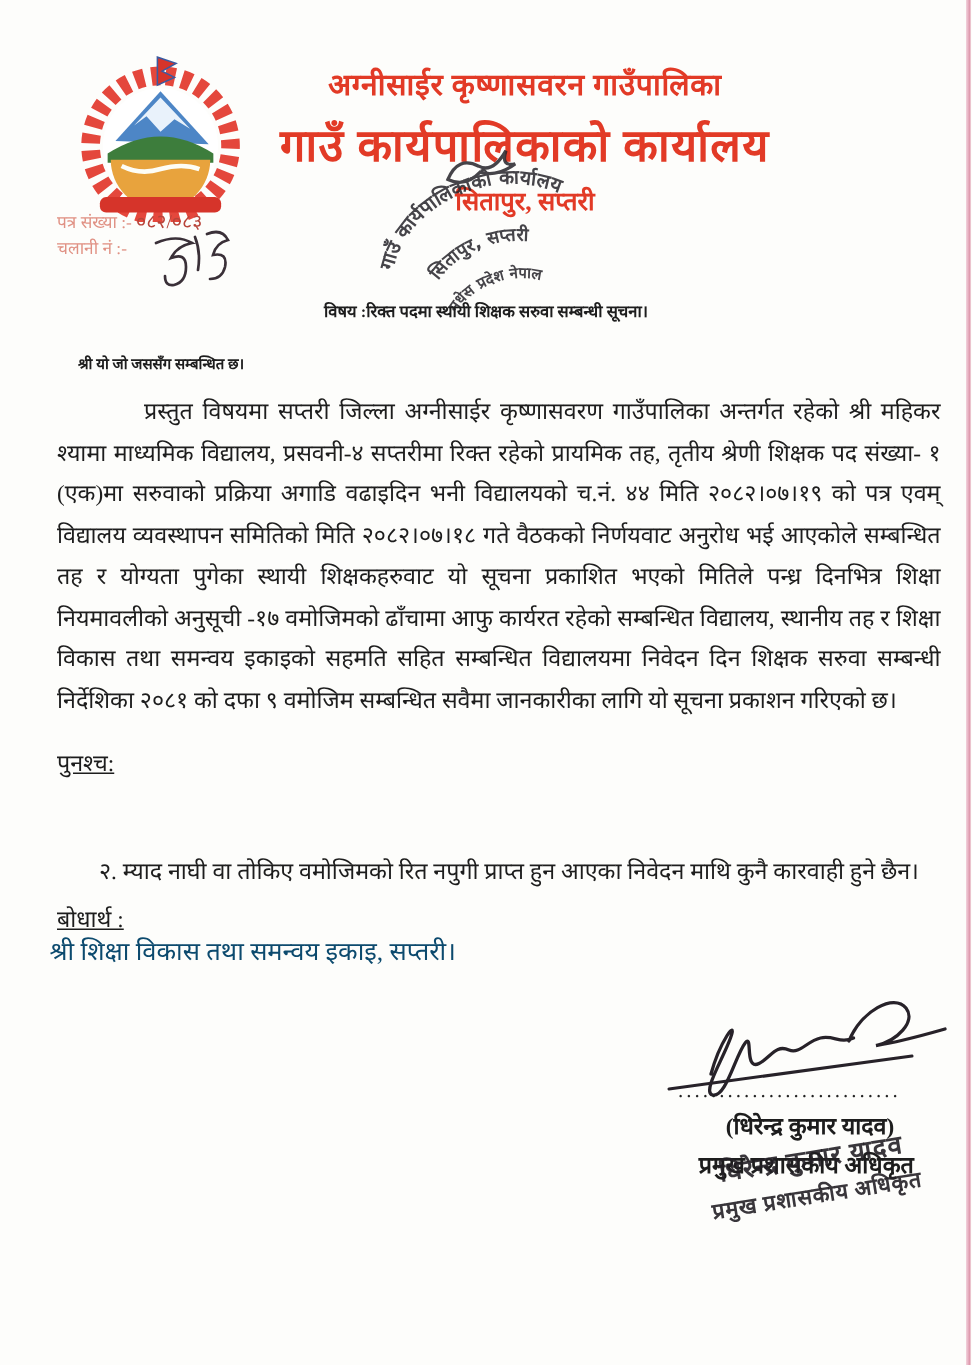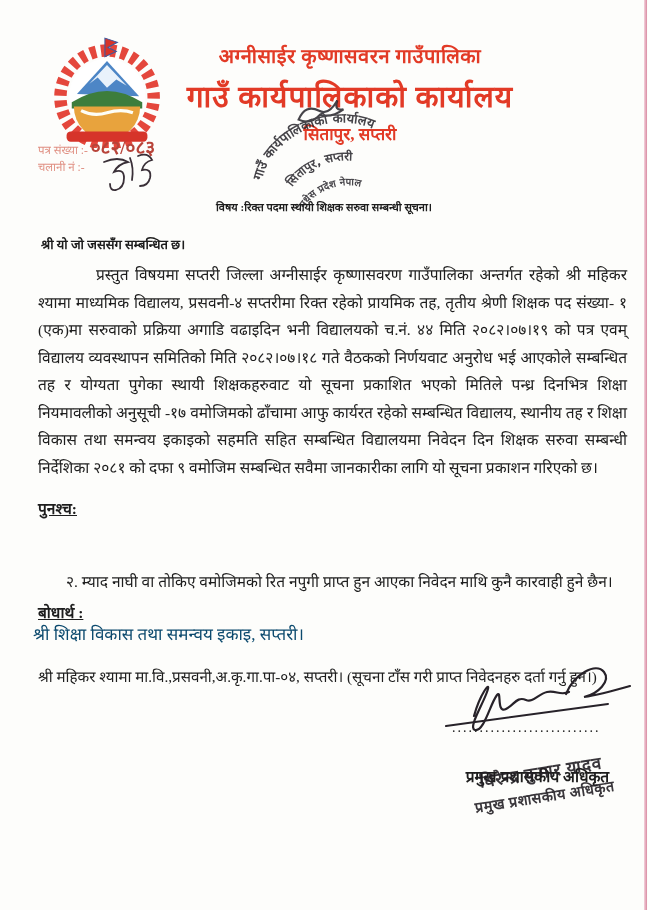--- a/index.html
+++ b/index.html
@@ -18,35 +18,35 @@
   .head-block { left:150px; top:42px; width:400px; text-align:center; }
   .head-muni { font-size:20px; font-weight:bold; color:#e23a26; letter-spacing:.5px; }
   .head-office { font-size:30px; font-weight:bold; color:#e23a26; margin-top:6px; letter-spacing:1px; }
   .head-addr { font-size:17px; font-weight:bold; color:#e23a26; margin-top:6px; }
   .head-prov { font-size:10px; font-weight:bold; color:#e8604c; margin-top:2px; }
   
   .hdr-stamp { left:238px; top:88px; width:180px; height:140px;
     transform:rotate(-13deg); opacity:.85; }
   
   .refs { left:38px; top:139px; font-size:11.5px; color:#e09184; line-height:17px; }
-  .refs .val { color:#b8443a; font-size:19px; font-weight:bold; }
+  .refs .val { color:#b8443a; font-size:13px; font-weight:normal; }
   .chalani-scribble { left:96px; top:148px; width:70px; height:46px; }
   .date-line { left:500px; top:139px; width:140px; font-size:13.5px; font-weight:bold; color:#b5342c; }
   
   .subject { left:0; top:199px; width:648px; text-align:center;
     font-size:11px; font-weight:bold; color:#1d1d1d; }
-  .salutation { left:41px; top:235px; font-size:13px; font-weight:bold; color:#1d1d1d; }
+  .salutation { left:52px; top:235px; font-size:10px; font-weight:bold; color:#1d1d1d; }
   .body-par { left:38px; top:261px; width:589px; font-size:15.5px; color:#1d1d1d;
     line-height:27.5px; text-align:justify; text-indent:58px; }
-  .ps-head { left:38px; top:497px; font-size:15.5px; font-weight:bold;
+  .ps-head { left:38px; top:497px; font-size:15.5px; font-weight:normal;
     text-decoration:underline; color:#1d1d1d; }
   .ps-1 { left:38px; top:519px; width:589px; font-size:15.5px; line-height:25px; color:#1d1d1d; }
   .ps-2 { left:38px; top:569px; width:589px; font-size:15.5px; line-height:25px;
     text-align:justify; color:#1d1d1d;margin-left:28px; }
-  .cc-head { left:38px; top:601px; font-size:15.5px; font-weight:bold;
+  .cc-head { left:38px; top:601px; font-size:15.5px; font-weight:normal;
     text-decoration:underline; color:#1d1d1d; }
   .cc-1 { left:33px; top:622px; width:600px; font-size:17px; color:#0c4a6e; }
   .cc-2 { left:38px; top:644px; width:600px; font-size:15.5px; color:#1d1d1d; }
   .cc-3 { left:38px; top:666px; width:605px; font-size:15.2px; color:#1d1d1d; }
   
   .sig-svg { left:438px; top:664px; width:200px; height:74px; }
   .sig-dots { left:452px; top:720px; width:175px; font-size:14px; letter-spacing:2px;
     color:#222; overflow:hidden; white-space:nowrap; }
   .sig-name { left:440px; top:739px; width:200px; text-align:center;
     font-size:15.5px; font-weight:bold; color:#1d1d1d; }
@@ -117,29 +117,29 @@
 
   <div class="abs subject">विषय :रिक्त पदमा स्थायी शिक्षक सरुवा सम्बन्धी सूचना।</div>
   <div class="abs salutation">श्री यो जो जससँग सम्बन्धित छ।</div>
   <div class="abs body-par">प्रस्तुत विषयमा सप्तरी जिल्ला अग्नीसाईर कृष्णासवरण गाउँपालिका अन्तर्गत रहेको श्री महिकर श्यामा माध्यमिक विद्यालय, प्रसवनी-४ सप्तरीमा रिक्त रहेको  प्रायमिक तह, तृतीय श्रेणी शिक्षक पद संख्या- १ (एक)मा सरुवाको प्रक्रिया अगाडि वढाइदिन भनी विद्यालयको च.नं. ४४ मिति २०८२।०७।१९ को पत्र एवम् विद्यालय व्यवस्थापन समितिको मिति २०८२।०७।१८ गते वैठकको निर्णयवाट अनुरोध भई आएकोले सम्बन्धित तह र योग्यता पुगेका स्थायी शिक्षकहरुवाट यो सूचना प्रकाशित भएको मितिले पन्ध्र दिनभित्र शिक्षा नियमावलीको अनुसूची -१७ वमोजिमको ढाँचामा आफु कार्यरत रहेको सम्बन्धित विद्यालय, स्थानीय तह र शिक्षा विकास तथा समन्वय इकाइको सहमति सहित सम्बन्धित विद्यालयमा निवेदन दिन शिक्षक सरुवा सम्बन्धी निर्देशिका २०८१ को दफा ९ वमोजिम सम्बन्धित सवैमा जानकारीका लागि यो सूचना प्रकाशन गरिएको छ।</div>
 
   <div class="abs ps-head">पुनश्च:</div>
   <div class="abs ps-2">२. म्याद नाघी वा तोकिए वमोजिमको रित नपुगी प्राप्त हुन आएका निवेदन माथि कुनै कारवाही हुने छैन।</div>
 
   <div class="abs cc-head">बोधार्थ :</div>
   <div class="abs cc-1">श्री शिक्षा विकास तथा समन्वय इकाइ, सप्तरी।</div>
-  <div class="abs cc-3">श्री महिकर श्यामा मा.वि.,प्रसवनी,अ.कृ.गा.पा-०४, सप्तरी। (सूचना टाँस गरी प्राप्त निवेदनहरु दर्ता गर्नु हुन।)</div>
 
   <svg class="abs sig-svg" viewBox="0 0 200 74">
     <path d="M36,52 C42,30 54,14 49,28 C44,42 30,64 37,66 C46,68 52,40 59,31 C64,25 58,50 68,45 C76,41 79,32 88,36 C95,39 100,30 109,28 C118,26 122,32 131,28" fill="none" stroke="#272229" stroke-width="2.2" stroke-linecap="round"></path>
     <path d="M128,30 C136,10 158,-2 166,8 C173,17 160,30 146,33 C160,31 178,26 192,22" fill="none" stroke="#272229" stroke-width="2.2" stroke-linecap="round"></path>
     <path d="M8,62 L170,40" fill="none" stroke="#272229" stroke-width="2" stroke-linecap="round"></path>
   </svg>
 
   <div class="abs sig-dots">...........................</div>
+  <div class="abs sig-name">(धिरेन्द्र कुमार यादव)</div>
   <div class="abs sig-title">प्रमुख प्रशासकीय अधिकृत</div>
 
   <div class="abs sig-stamp">
     <div class="l1">धिरेन्द्र कुमार यादव</div>
     <div class="l2">प्रमुख प्रशासकीय अधिकृत</div>
   </div>
 
 </div>
 
 </body></html>

